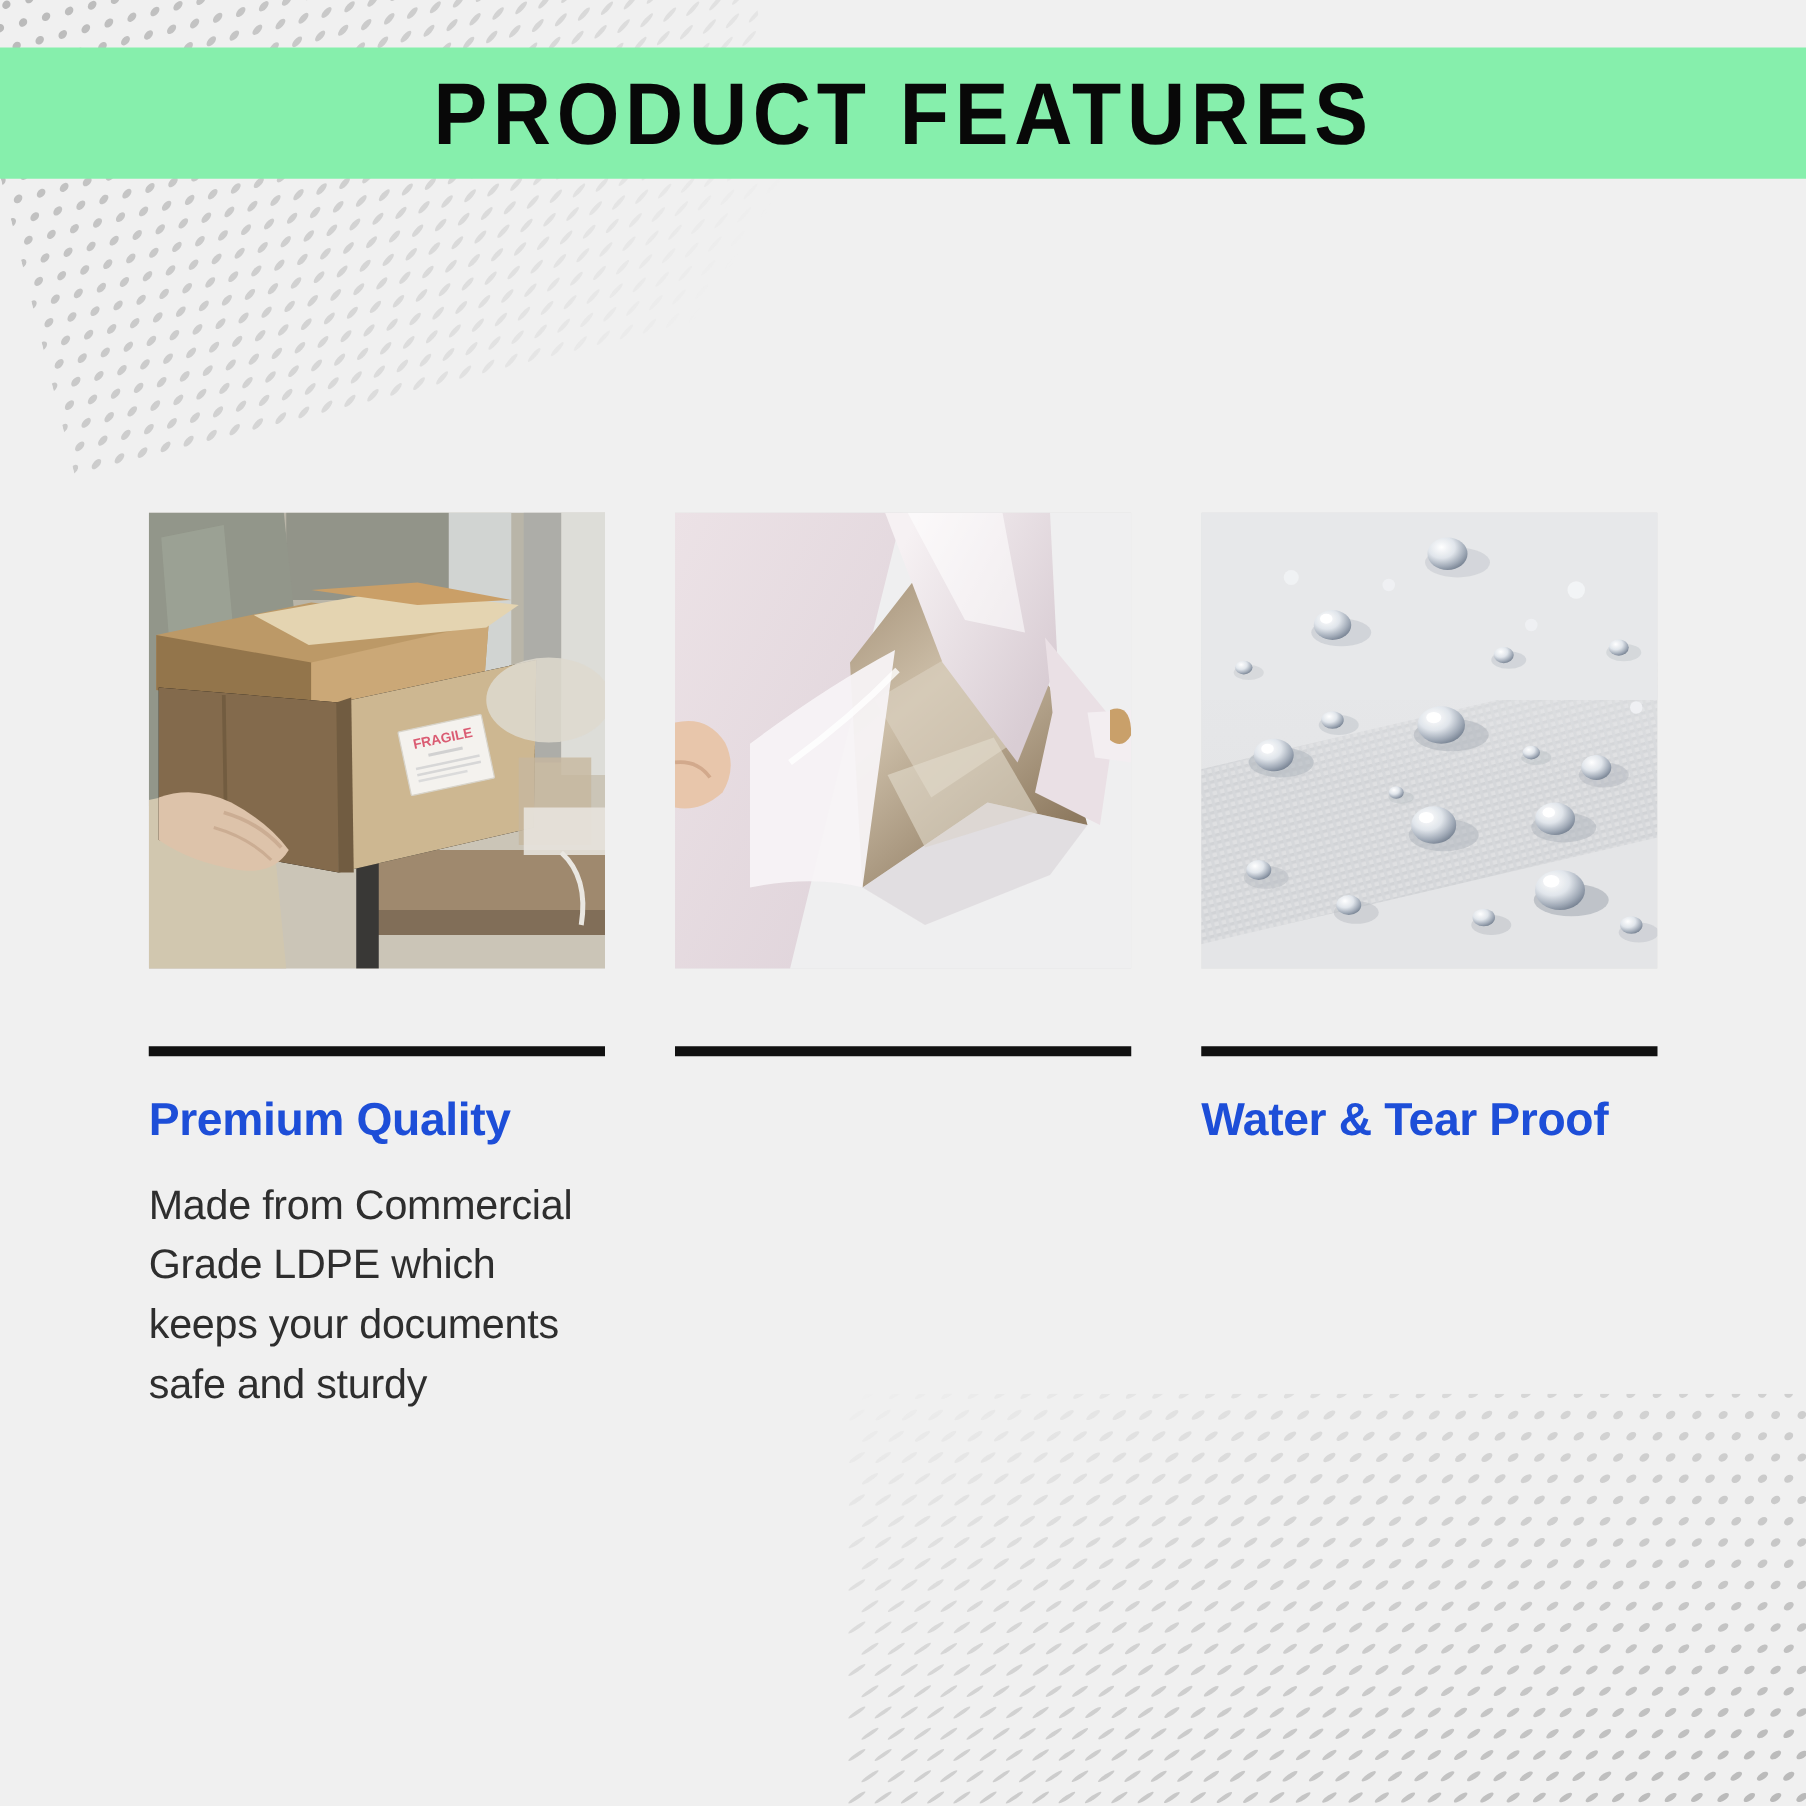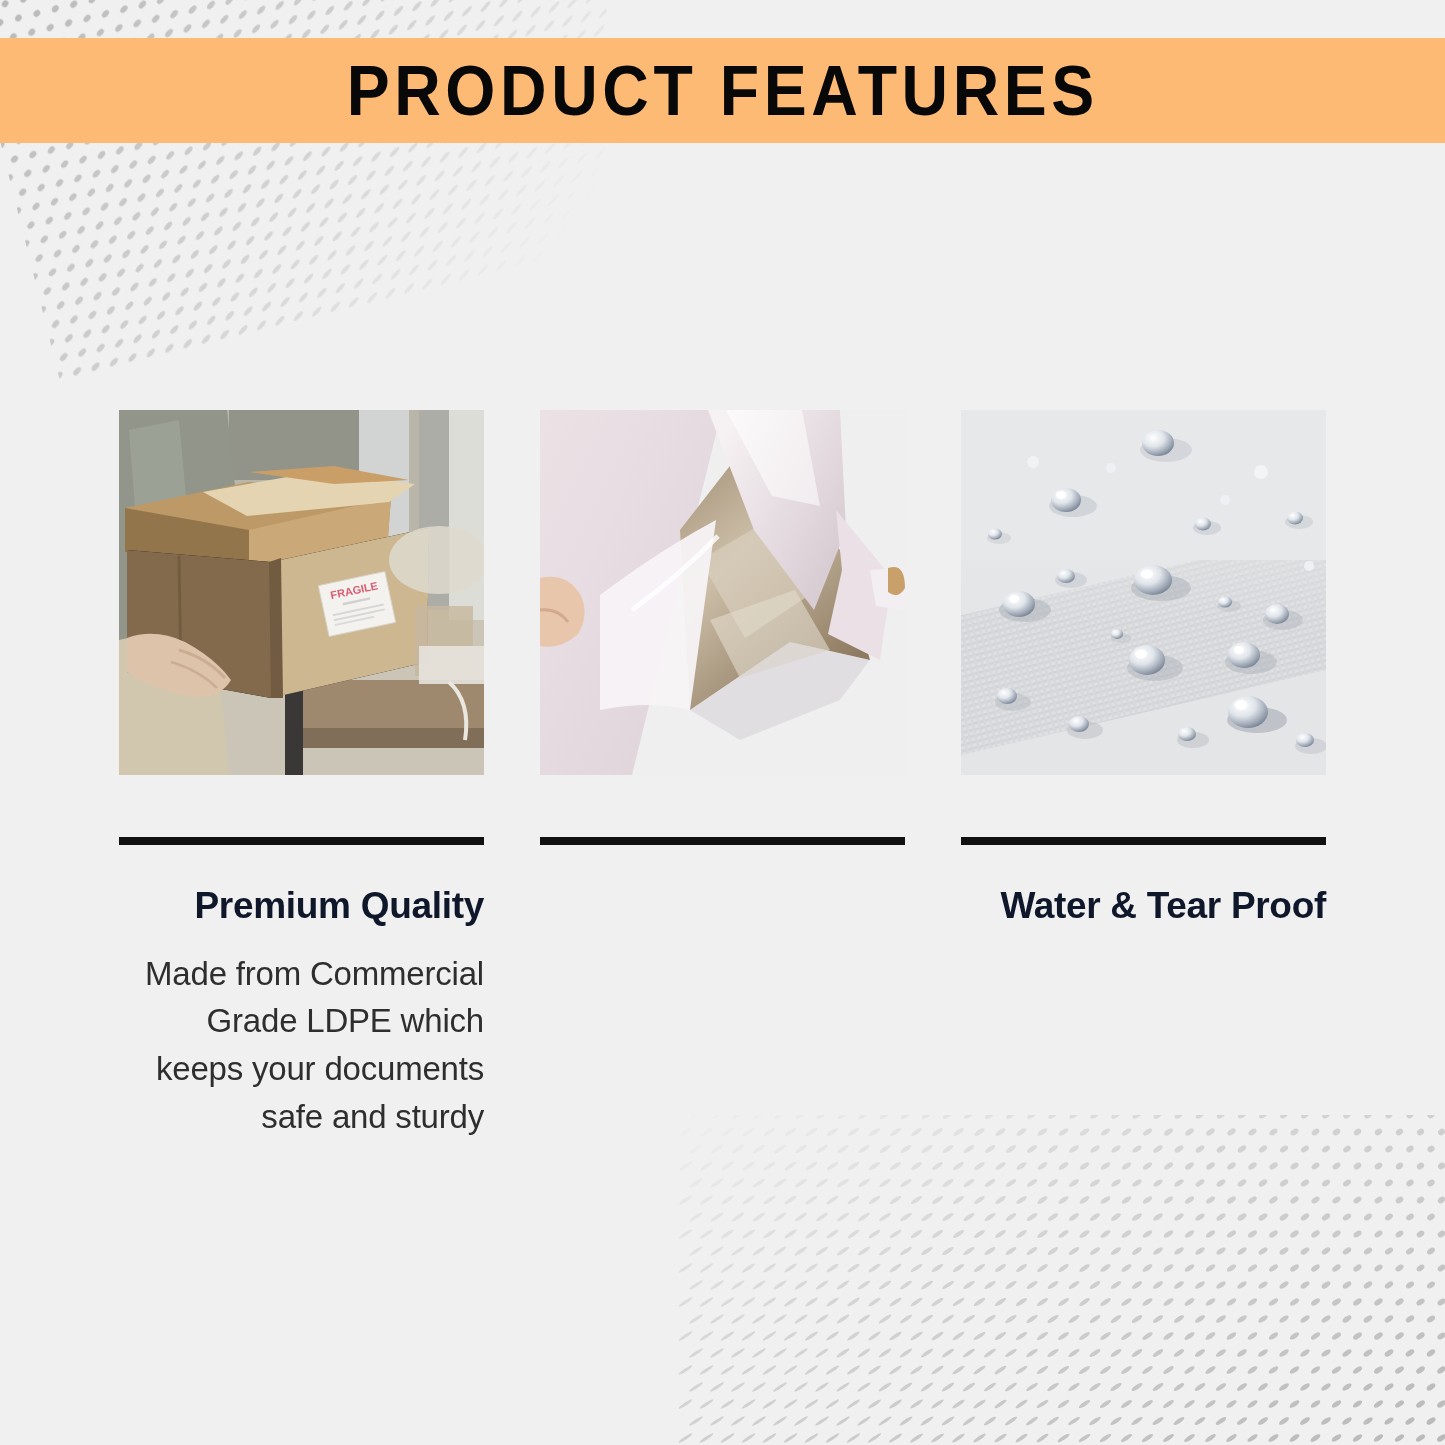--- a/index.html
+++ b/index.html
@@ -35,21 +35,21 @@
     height: 360px;
   }
 
   
   .banner {
     position: absolute;
     left: 0;
     top: 38px;
     width: 1445px;
     height: 105px;
-    background: #fdba74;
+    background: #86efac;
     display: flex;
     align-items: center;
     justify-content: center;
     z-index: 5;
   }
   .banner-title {
     font-family: "Liberation Sans Narrow", "Liberation Sans", sans-serif;
     font-weight: 700;
     font-size: 70px;
     line-height: 1;
@@ -89,35 +89,35 @@
   }
 
   .rule {
     width: 100%;
     height: 8px;
     background: #111111;
     margin-top: 62px;
   }
 
   .card-title {
-    margin-top: 40px;
+    margin-top: 30px;
     font-size: 37px;
     font-weight: 700;
-    color: #0f172a;
-    text-align: right;
+    color: #1d4ed8;
+    text-align: left;
     line-height: 1.15;
     letter-spacing: -0.3px;
   }
 
   .card-body {
     margin-top: 22px;
     font-size: 33px;
     font-weight: 300;
     color: #2e2e2e;
-    text-align: right;
+    text-align: left;
     line-height: 1.45;
     letter-spacing: -0.2px;
   }
 </style>
 </head>
 <body>
 
 <svg class="deco" id="deco-top-left" viewBox="0 0 620 420" xmlns="http://www.w3.org/2000/svg">
   <defs>
     <linearGradient id="fadeTL" x1="0" y1="0" x2="1" y2="0.75">

